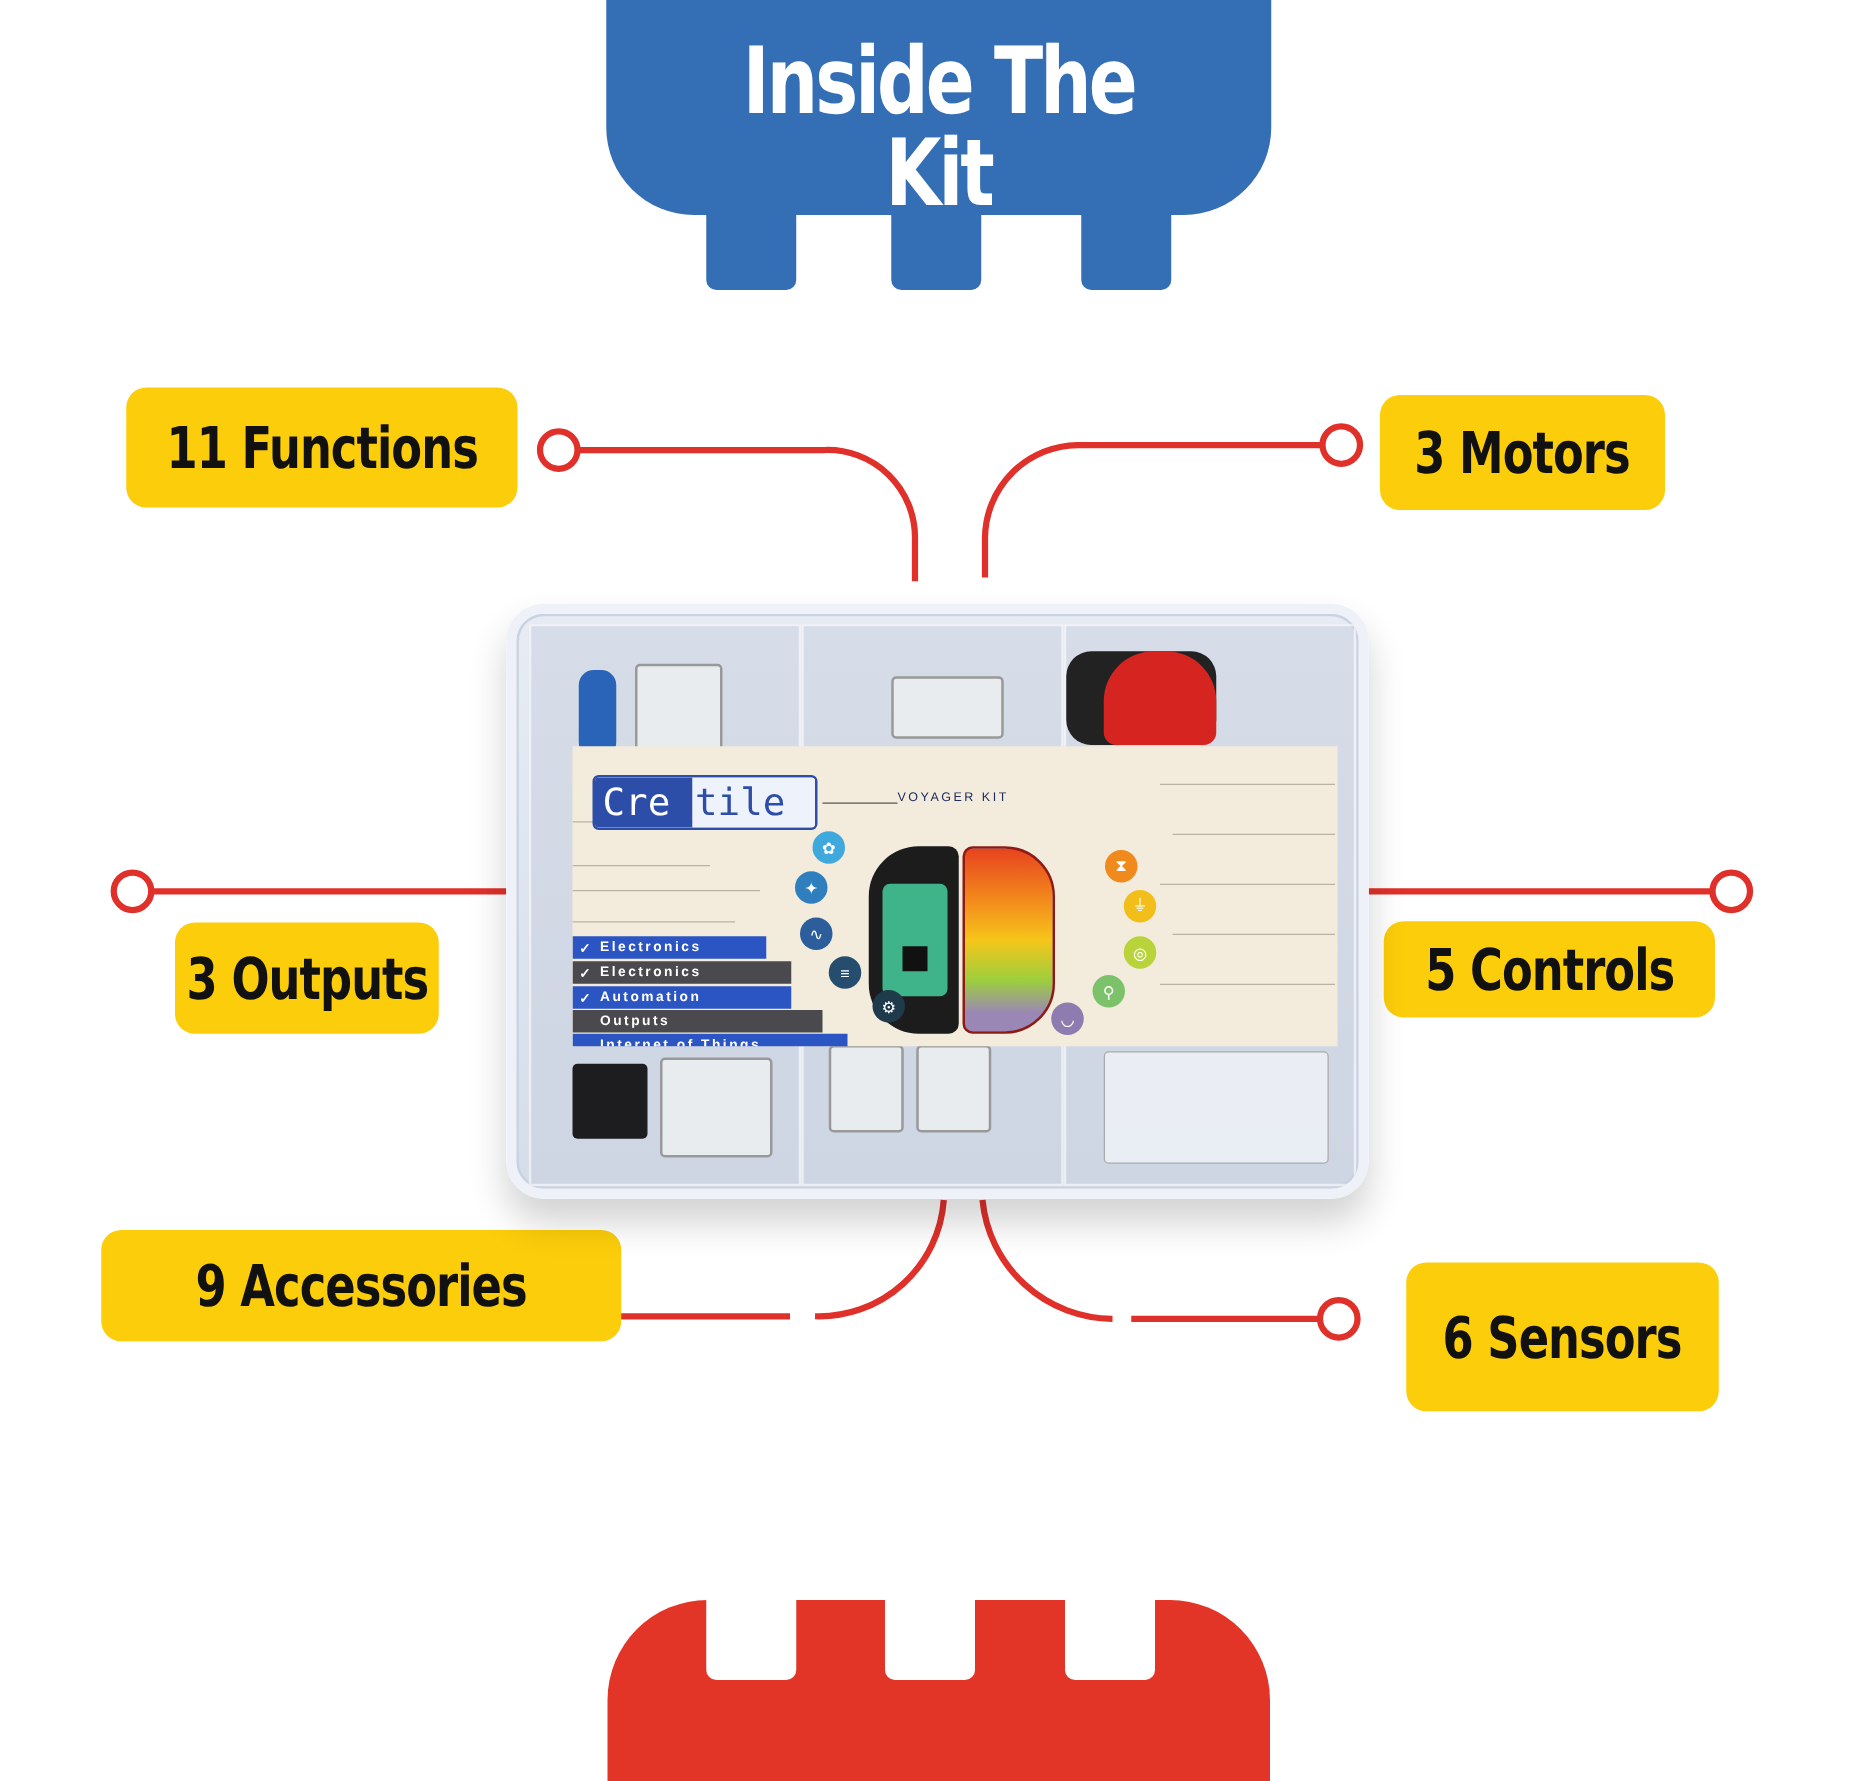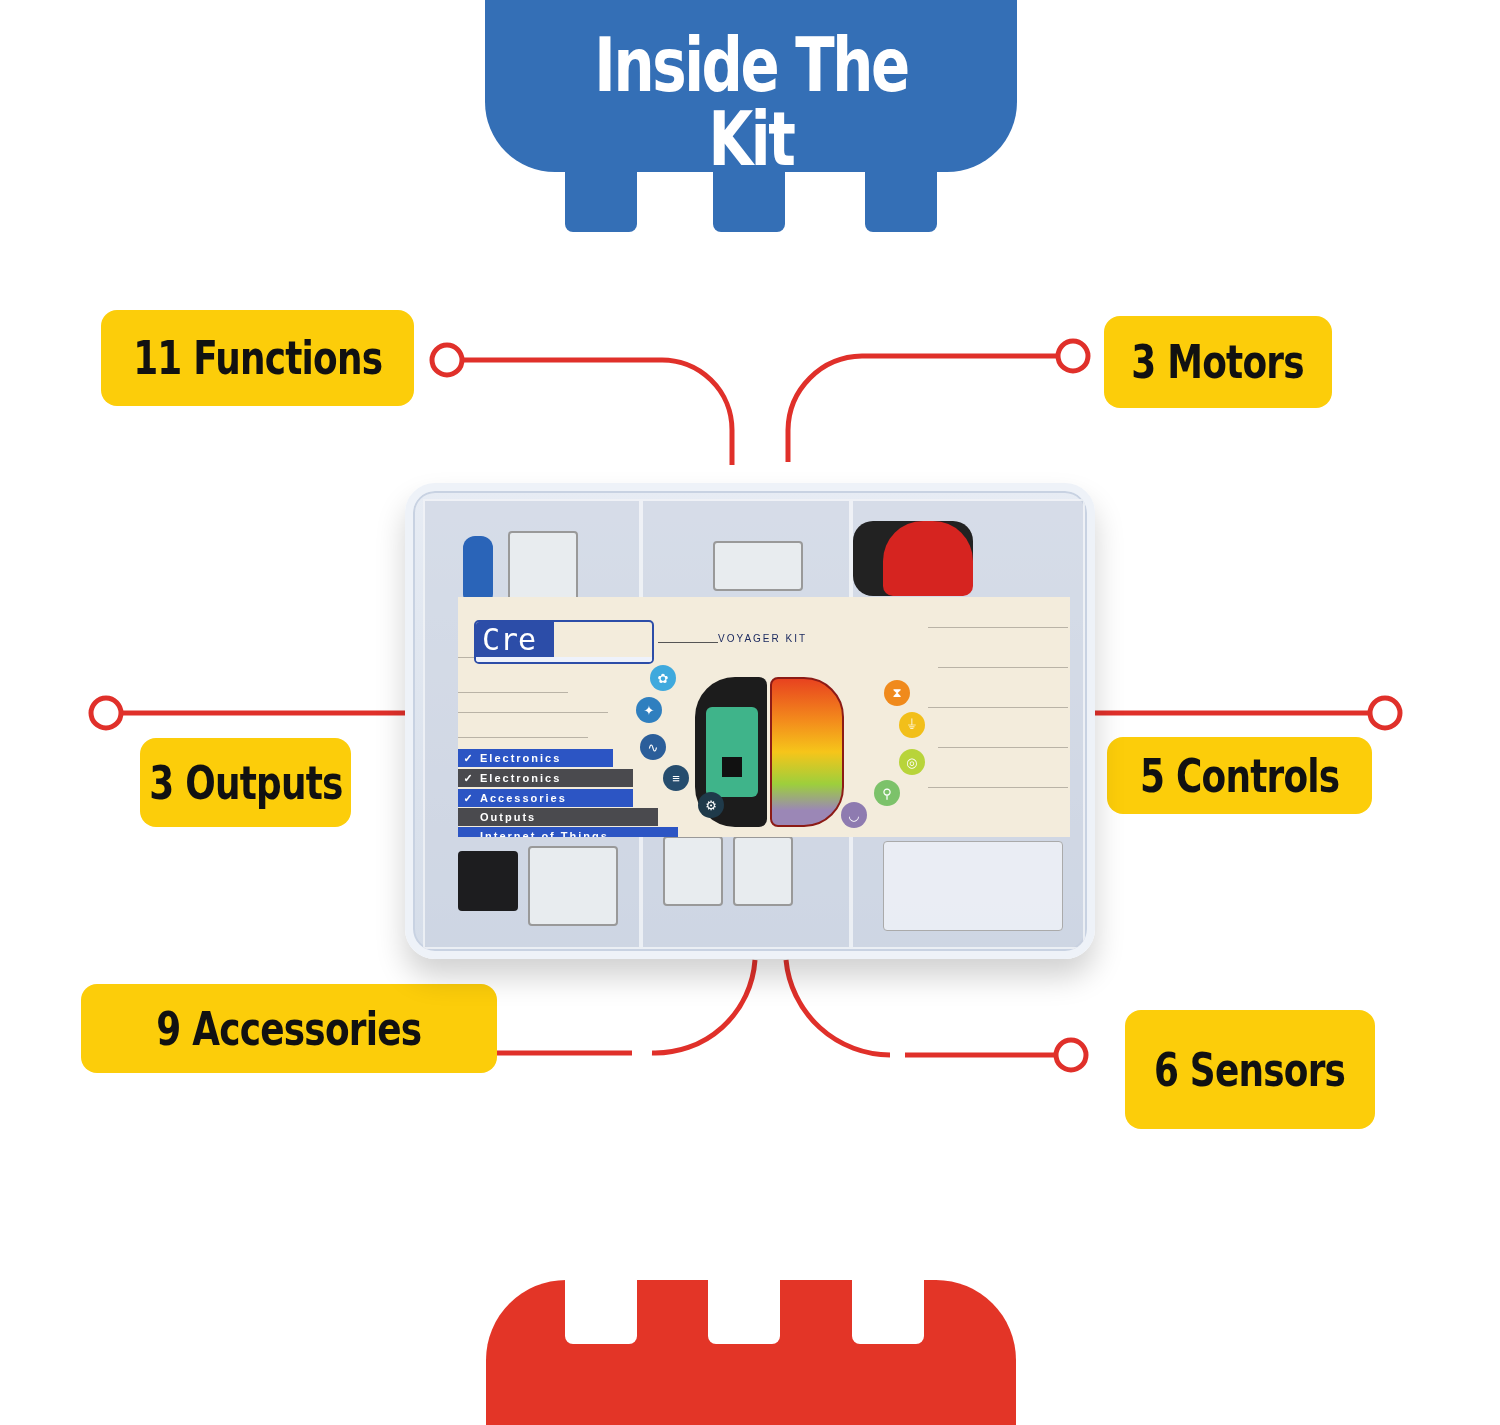--- a/index.html
+++ b/index.html
@@ -29,21 +29,21 @@
 
   
   .box { position: absolute; left: 405px; top: 483px; width: 690px; height: 476px;
     border-radius: 30px; background: linear-gradient(180deg,#e7ecf4,#d5dde9);
     border: 8px solid #eef2f8; box-shadow: 0 18px 30px rgba(0,0,0,0.18), inset 0 0 0 2px #c8d2e2; overflow: hidden; }
   .compartment { position: absolute; background: rgba(200,208,222,0.55); border: 2px solid rgba(255,255,255,0.6); }
   .part { position: absolute; border-radius: 4px; }
   .card { position: absolute; left: 45px; top: 106px; width: 612px; height: 240px; background: #f3ecdc; overflow: hidden; }
   .trace { position: absolute; height: 1px; background: #b9b3a6; }
   .logo { position: absolute; left: 16px; top: 23px; width: 180px; height: 44px; border-radius: 5px;
-    border: 2px solid #2c4da8; display: flex; overflow: hidden; font-family: "DejaVu Sans Mono", monospace; font-size: 30px; flex-direction: column; }
+    border: 2px solid #2c4da8; display: flex; overflow: hidden; font-family: "DejaVu Sans Mono", monospace; font-size: 30px; }
   .logo .l1 { background: #2c4da8; color: #fff; padding-left: 6px; width: 78px; display: flex; align-items: center; }
   .logo .l2 { background: #eef2fb; color: #2c4da8; padding-left: 2px; flex: 1; display: flex; align-items: center; }
   .kit-name { position: absolute; left: 260px; top: 36px; color: #1d2b60; font-size: 10px; letter-spacing: 2px; }
   .ribbon { position: absolute; left: 0; height: 18px; color: #fff; font-size: 11px; font-weight: bold;
     letter-spacing: 2px; display: flex; align-items: center; }
   .ribbon .chk { width: 22px; text-align: center; }
   .icon-dot { position: absolute; width: 26px; height: 26px; border-radius: 50%; display: flex; align-items: center; justify-content: center; color:#fff; font-size: 13px; }
   .brain-left { position: absolute; left: 237px; top: 80px; width: 72px; height: 150px; background: #1c1c1c; border-radius: 40px 8px 8px 40px; }
   .pcb { position: absolute; left: 248px; top: 110px; width: 52px; height: 90px; background: #3fb48a; border-radius: 6px; }
   .chip { position: absolute; background: #111; }
@@ -141,21 +141,21 @@
     <div class="ribbon" style="top:152px;width:155px;background:#2c55c4">
         <span class="chk">✓</span>
         <span>Electronics</span>
       </div>
     <div class="ribbon" style="top:172px;width:175px;background:#4a4a4e">
         <span class="chk">✓</span>
         <span>Electronics</span>
       </div>
     <div class="ribbon" style="top:192px;width:175px;background:#2c55c4">
         <span class="chk">✓</span>
-        <span>Accessories</span>
+        <span>Automation</span>
       </div>
     <div class="ribbon" style="top:211px;width:200px;background:#4a4a4e">
         <span class="chk"></span>
         <span>Outputs</span>
       </div>
     <div class="ribbon" style="top:230px;width:220px;background:#2c55c4">
         <span class="chk"></span>
         <span>Internet of Things</span>
       </div>
 

